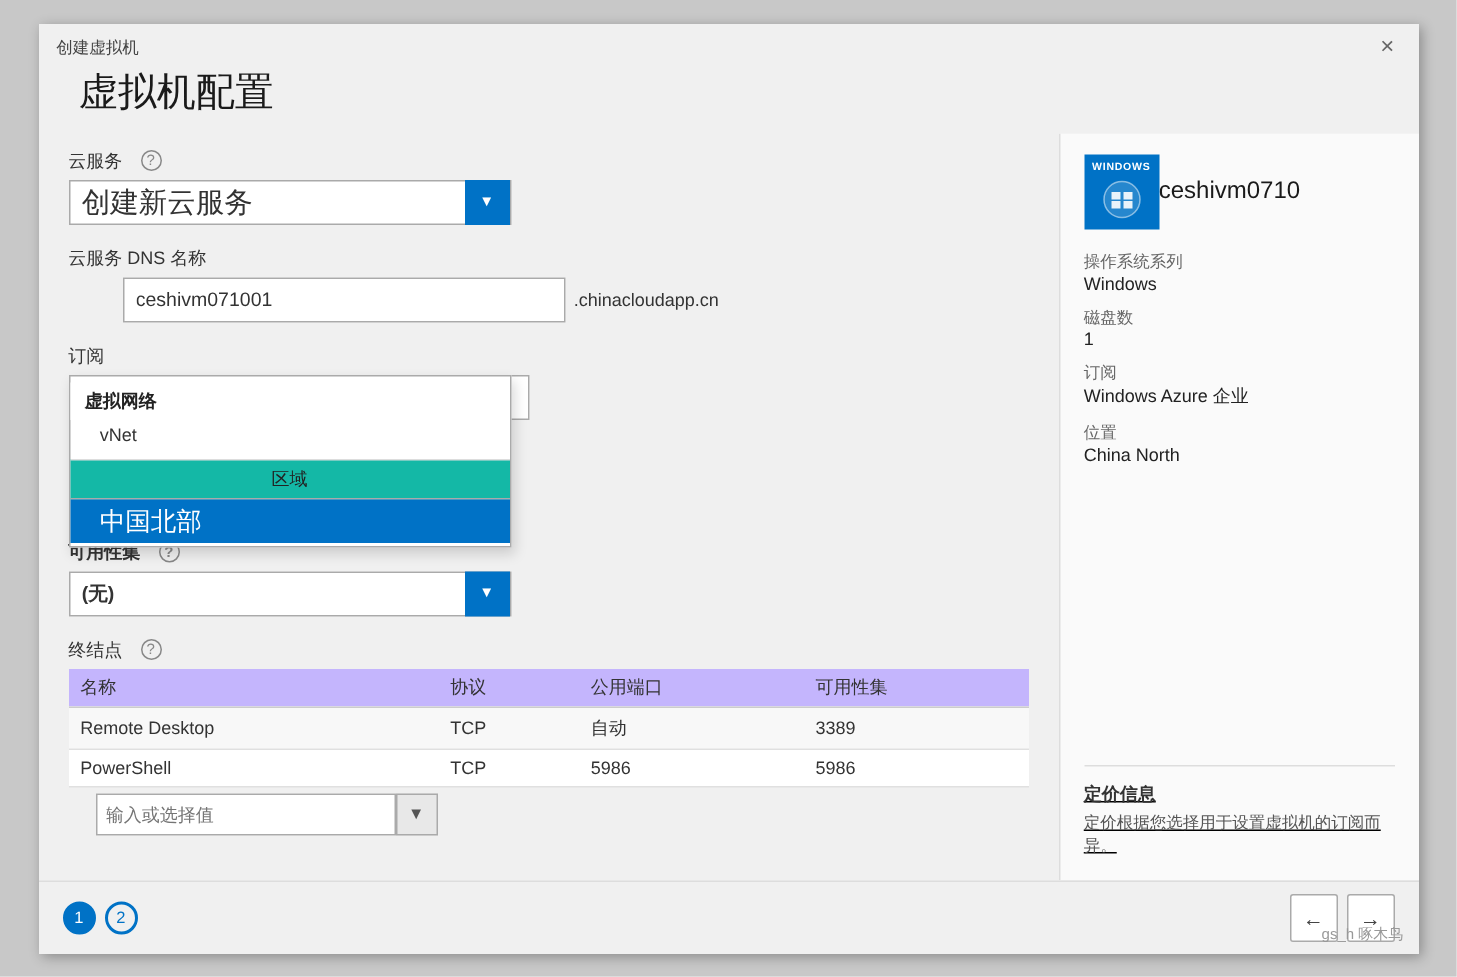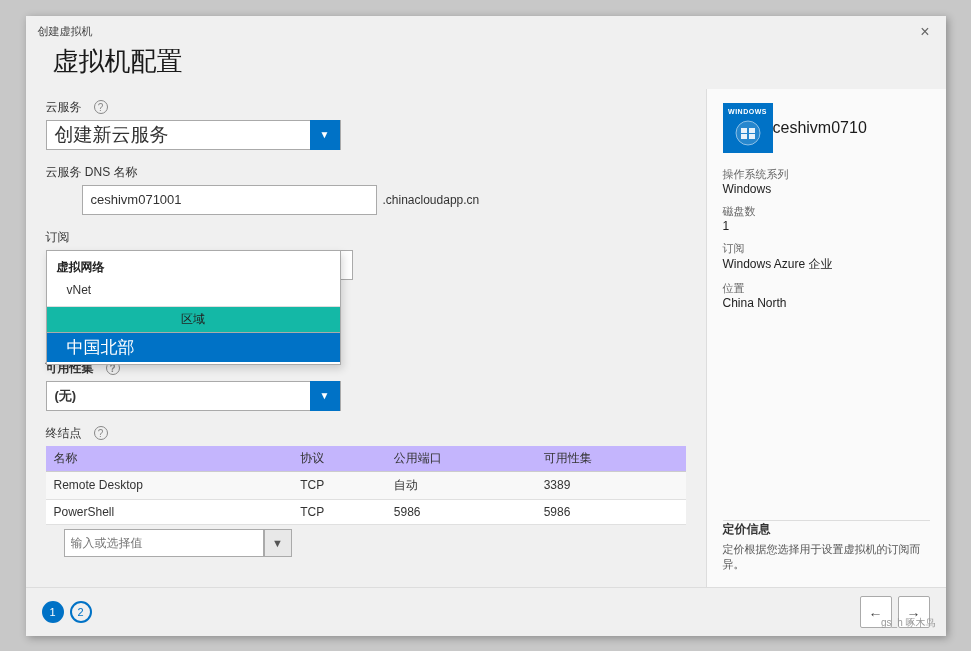--- a/index.html
+++ b/index.html
@@ -320,20 +320,22 @@
       font-size: 11px;
       color: #666;
     }
     .info-value {
       font-size: 12px;
       color: #222;
     }
     .pricing-section {
       margin-top: auto;
       border-top: 1px solid #ddd;
+      padding-top: 10px;
+      text-decoration: underline;
     }
     .pricing-title {
       font-size: 12px;
       font-weight: bold;
       color: #333;
       margin-bottom: 4px;
     }
     .pricing-desc {
       font-size: 11px;
       color: #555;

